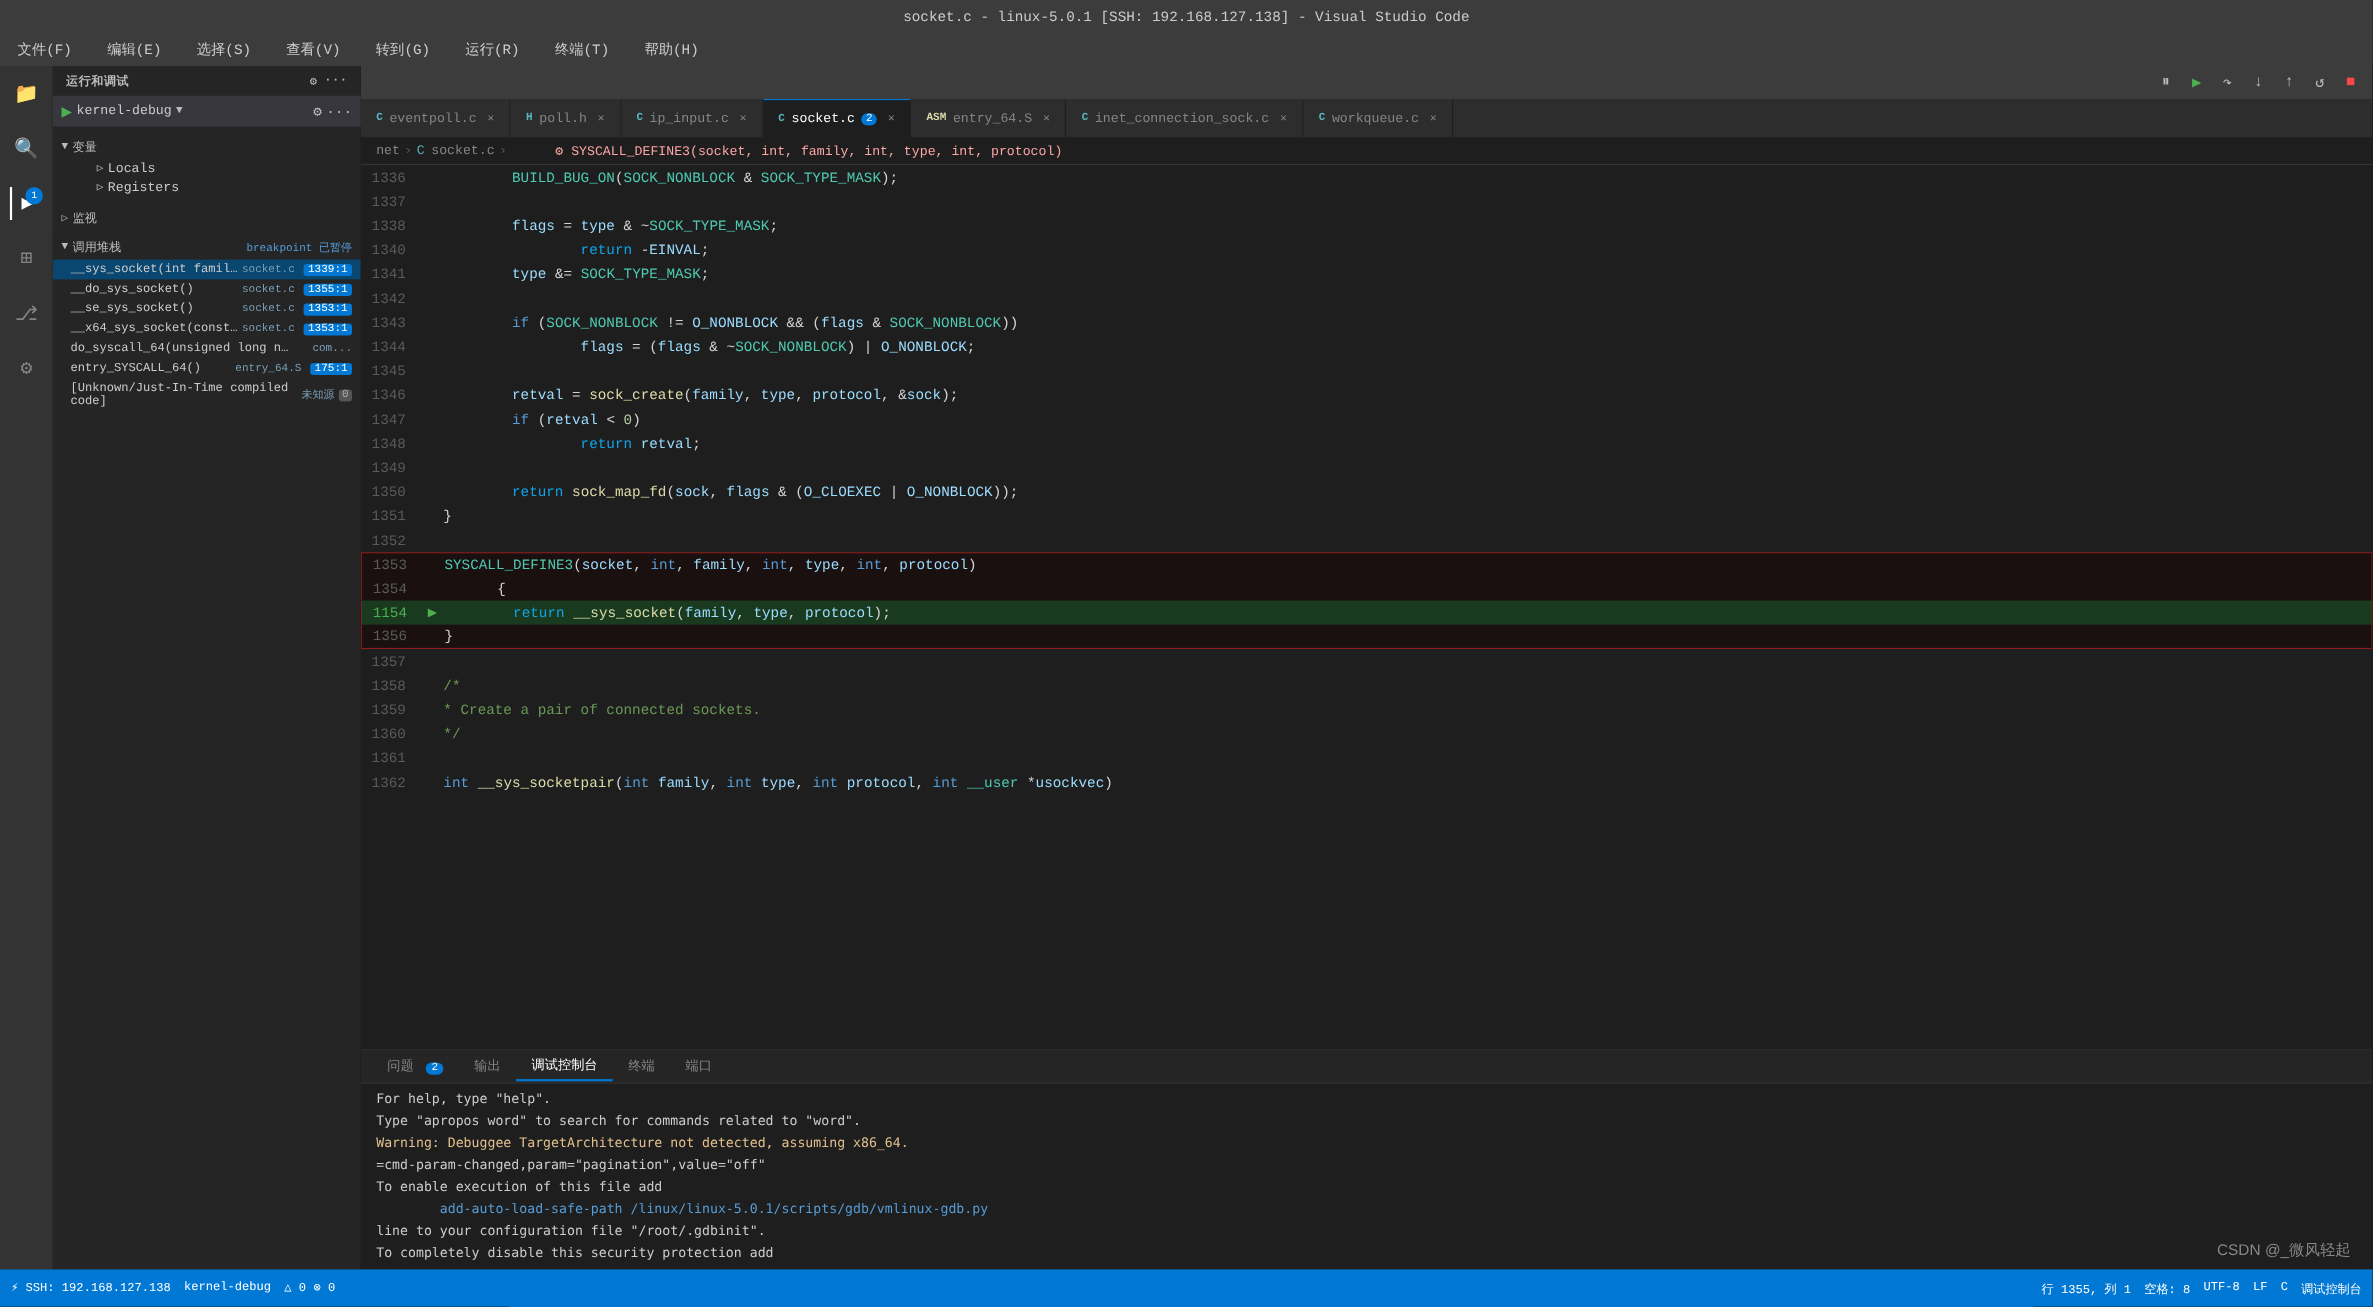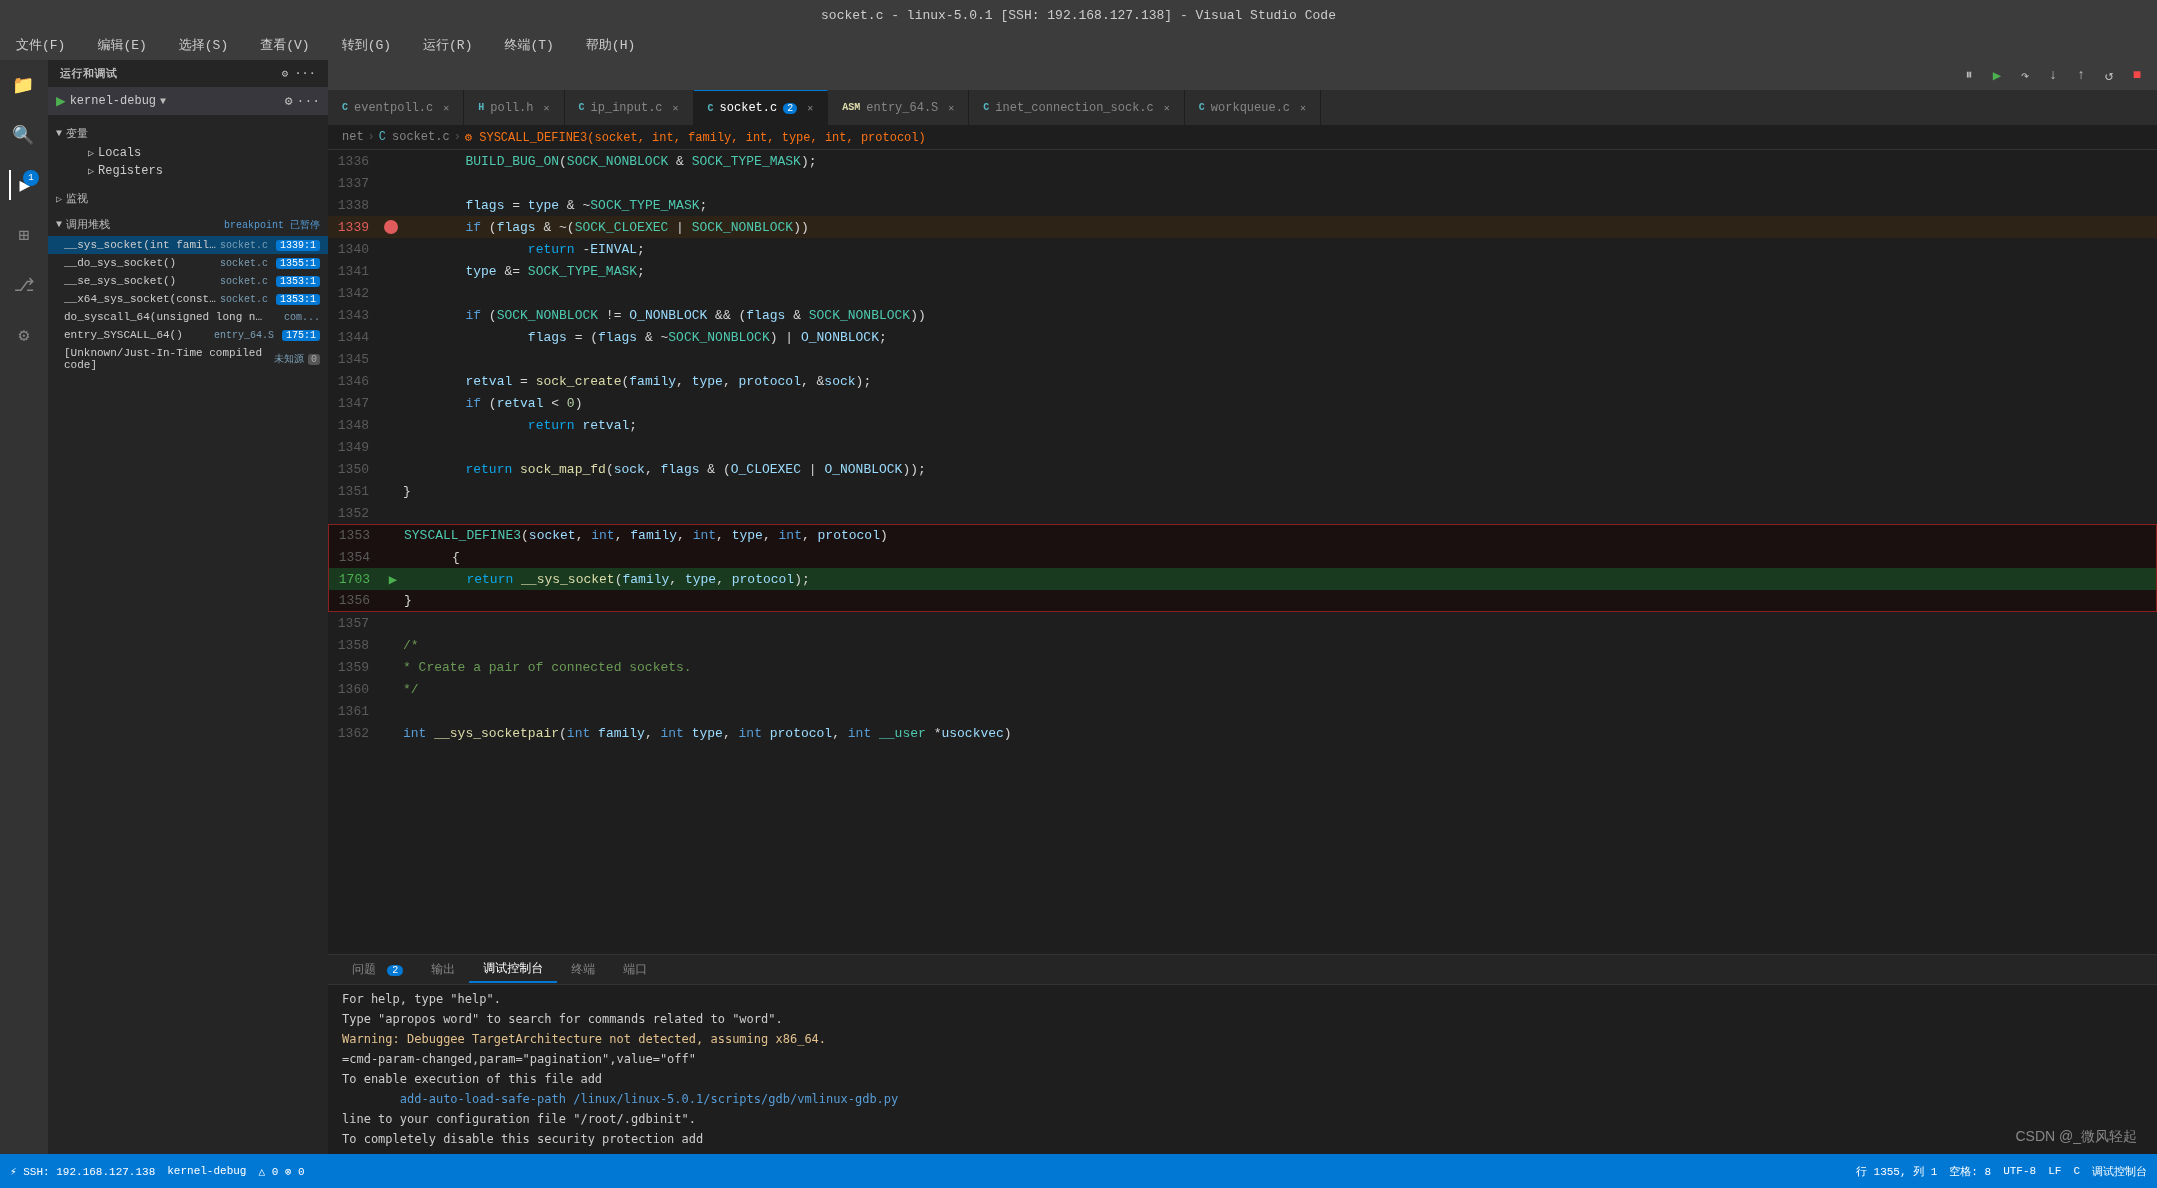--- a/index.html
+++ b/index.html
@@ -583,21 +583,21 @@
         <span class="tab-close">✕</span>
       </div>
     </div>
 
     <div class="breadcrumb">
       <span>net</span>
       <span class="breadcrumb-sep">›</span>
       <span style="color:#56b6c2;">C</span>
       <span style="margin-left:2px;">socket.c</span>
       <span class="breadcrumb-sep">›</span>
-      <span style="color:#f97316;">⚙ SYSCALL_DEFINE3(socket, int, family, int, type, int, protocol)</span>
+      <span style="color:#fca5a5;margin-left:40px;">⚙ SYSCALL_DEFINE3(socket, int, family, int, type, int, protocol)</span>
     </div>
 
     <div class="code-editor">
       <div style="display:flex; flex-direction:column; min-width:100%;">
 
         <div class="code-line">
           <span class="line-num-col">1336</span>
           <span class="gutter"></span>
           <span>&nbsp;&nbsp;&nbsp;&nbsp;&nbsp;&nbsp;&nbsp;&nbsp;<span class="macro">BUILD_BUG_ON</span>(<span class="macro">SOCK_NONBLOCK</span> &amp; <span class="macro">SOCK_TYPE_MASK</span>);</span>
         </div>
@@ -607,27 +607,20 @@
           <span class="gutter"></span>
           <span></span>
         </div>
 
         <div class="code-line">
           <span class="line-num-col">1338</span>
           <span class="gutter"></span>
           <span>&nbsp;&nbsp;&nbsp;&nbsp;&nbsp;&nbsp;&nbsp;&nbsp;<span class="var">flags</span> = <span class="var">type</span> &amp; ~<span class="macro">SOCK_TYPE_MASK</span>;</span>
         </div>
 
-        <div class="code-line" style="background:#2d2417;">
-          <span class="line-num-col" style="color:#e05c5c;">1339</span>
-          <span class="gutter">
-              <span class="bp-dot"></span>
-            </span>
-          <span>&nbsp;&nbsp;&nbsp;&nbsp;&nbsp;&nbsp;&nbsp;&nbsp;<span class="kw">if</span> (<span class="var">flags</span> &amp; ~(<span class="macro">SOCK_CLOEXEC</span> | <span class="macro">SOCK_NONBLOCK</span>))</span>
-        </div>
 
         <div class="code-line">
           <span class="line-num-col">1340</span>
           <span class="gutter"></span>
           <span>&nbsp;&nbsp;&nbsp;&nbsp;&nbsp;&nbsp;&nbsp;&nbsp;&nbsp;&nbsp;&nbsp;&nbsp;&nbsp;&nbsp;&nbsp;&nbsp;<span class="kw2">return</span> -<span class="var">EINVAL</span>;</span>
         </div>
 
         <div class="code-line">
           <span class="line-num-col">1341</span>
           <span class="gutter"></span>
@@ -706,21 +699,21 @@
           <span><span class="macro">SYSCALL_DEFINE3</span>(<span class="param">socket</span>, <span class="kw">int</span>, <span class="param">family</span>, <span class="kw">int</span>, <span class="param">type</span>, <span class="kw">int</span>, <span class="param">protocol</span>)</span>
         </div>
 
         <div class="code-line" style="background:#1a1010; border-left: 1px solid #8b2020; border-right: 1px solid #8b2020; gap: 24px;">
           <span class="line-num-col">1354</span>
           <span class="gutter"></span>
           <span>{</span>
         </div>
 
         <div class="code-line" style="background:#1a3a20; border-left: 1px solid #8b2020; border-right: 1px solid #8b2020;">
-          <span class="line-num-col" style="color:#4caf50;">1703</span>
+          <span class="line-num-col" style="color:#4caf50;">1154</span>
           <span class="gutter">
               <span class="arrow-green">▶</span>
             </span>
           <span>&nbsp;&nbsp;&nbsp;&nbsp;&nbsp;&nbsp;&nbsp;&nbsp;<span class="kw2">return</span> <span class="fn">__sys_socket</span>(<span class="param">family</span>, <span class="param">type</span>, <span class="param">protocol</span>);</span>
         </div>
 
         <div class="code-line" style="background:#1a1010; border-bottom: 1px solid #8b2020; border-left: 1px solid #8b2020; border-right: 1px solid #8b2020;">
           <span class="line-num-col">1356</span>
           <span class="gutter"></span>
           <span>}</span>

